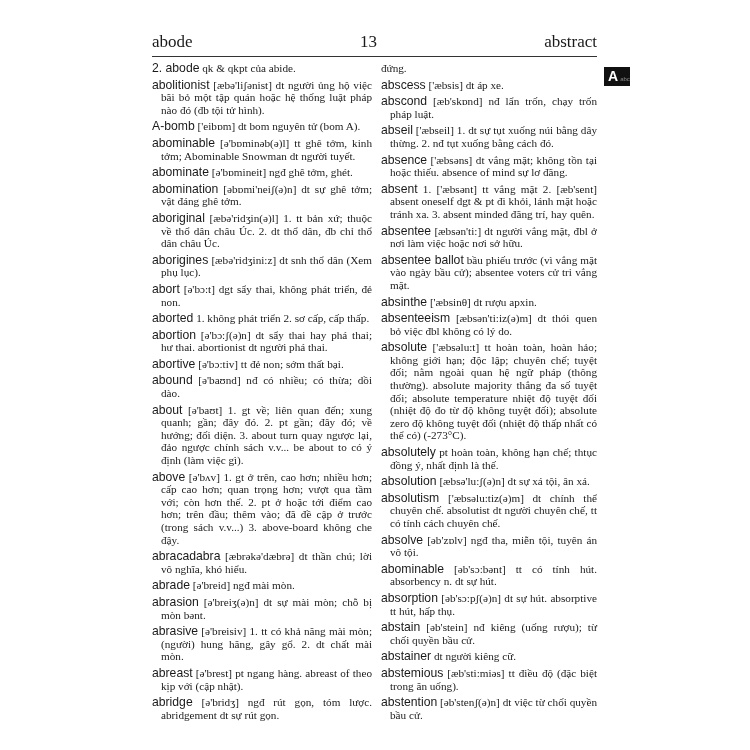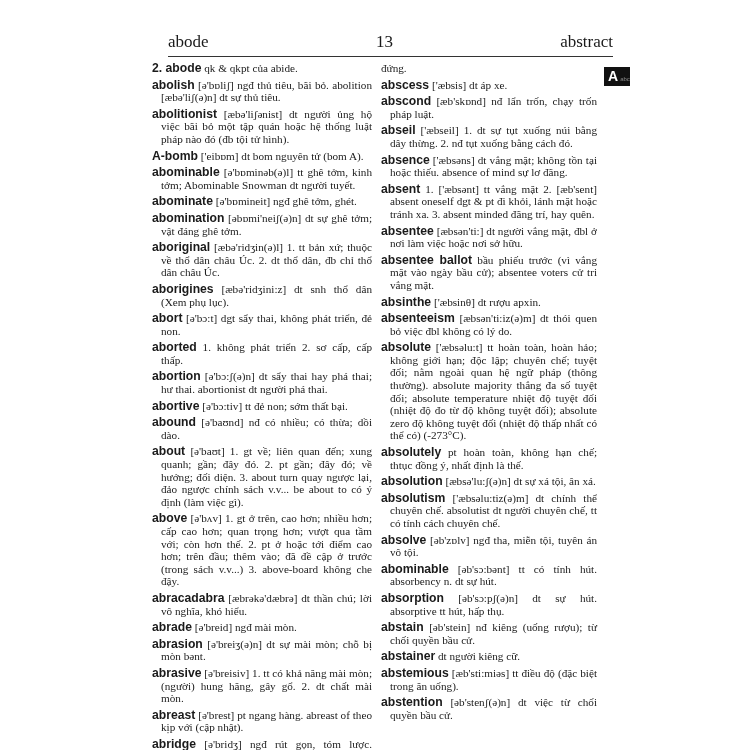--- a/index.html
+++ b/index.html
@@ -1,42 +1,41 @@
 <!DOCTYPE html>
 <html><head>
 <meta charset="utf-8">
 <style>
   html,body{margin:0;padding:0;background:#ffffff;}
   body{width:750px;height:750px;position:relative;overflow:hidden;font-family:"Liberation Serif",serif;color:#1a1a1a;}
-  .header{position:absolute;left:168px;top:32px;width:445px;height:24px;border-bottom:1.5px solid #333;}
+  .header{position:absolute;left:152px;top:32px;width:445px;height:24px;border-bottom:1.5px solid #333;}
   .header .left{position:absolute;left:0;top:0;font-size:17px;}
   .header .mid{position:absolute;left:208px;top:0;font-size:17px;}
   .header .right{position:absolute;right:0;top:0;font-size:17px;text-align:right;}
   .col{position:absolute;top:62px;font-size:11.2px;line-height:12.6px;}
   .col.l{left:152px;width:220px;}
   .col.r{left:381px;width:216px;}
   .entry{margin:0 0 4px 0;padding-left:9px;text-indent:-9px;text-align:justify;}
-  .hw{font-family:"Liberation Sans",sans-serif;font-weight:bold;font-size:12.2px;}
+  .hw{font-family:"Liberation Sans",sans-serif;font-weight:normal;font-size:12.2px;}
   .tab{position:absolute;left:604px;top:67px;width:22px;height:19px;background:#111;color:#fff;font-family:"Liberation Sans",sans-serif;font-weight:bold;font-size:14px;line-height:19px;padding-left:4px;}
   .tab small{font-size:6px;color:#888;font-weight:normal;margin-left:2px;}
 </style>
 </head>
 <body>
 
 <div class="header">
   <span class="left">abode</span>
   <span class="mid">13</span>
   <span class="right">abstract</span>
 </div>
 
 <div class="tab"><span>A</span><small>abc</small></div>
 
 <div class="col l" id="colL">
     <div class="entry"><span class="hw">2. abode</span><span> qk &amp; qkpt của abide.</span></div>
-    <div class="entry"><span class="hw">abolish</span><span> [ə'bɒliʃ] ngđ thủ tiêu, bãi bỏ. abolition [æbə'liʃ(ə)n] dt sự thủ tiêu.</span></div>
     <div class="entry"><span class="hw">abolitionist</span><span> [æbə'liʃənist] dt người ủng hộ việc bãi bỏ một tập quán hoặc hệ thống luật pháp nào đó (đb tội tử hình).</span></div>
     <div class="entry"><span class="hw">A-bomb</span><span> ['eibɒm] dt bom nguyên tử (bom A).</span></div>
     <div class="entry"><span class="hw">abominable</span><span> [ə'bɒminəb(ə)l] tt ghê tởm, kinh tởm; Abominable Snowman dt người tuyết.</span></div>
     <div class="entry"><span class="hw">abominate</span><span> [ə'bɒmineit] ngđ ghê tởm, ghét.</span></div>
     <div class="entry"><span class="hw">abomination</span><span> [əbɒmi'neiʃ(ə)n] dt sự ghê tởm; vật đáng ghê tởm.</span></div>
     <div class="entry"><span class="hw">aboriginal</span><span> [æbə'ridʒin(ə)l] 1. tt bản xứ; thuộc về thổ dân châu Úc. 2. dt thổ dân, đb chỉ thổ dân châu Úc.</span></div>
     <div class="entry"><span class="hw">aborigines</span><span> [æbə'ridʒini:z] dt snh thổ dân (Xem phụ lục).</span></div>
     <div class="entry"><span class="hw">abort</span><span> [ə'bɔ:t] dgt sẩy thai, không phát triển, đẻ non.</span></div>
     <div class="entry"><span class="hw">aborted</span><span> 1. không phát triển 2. sơ cấp, cấp thấp.</span></div>
     <div class="entry"><span class="hw">abortion</span><span> [ə'bɔ:ʃ(ə)n] dt sẩy thai hay phá thai; hư thai. abortionist dt người phá thai.</span></div>

